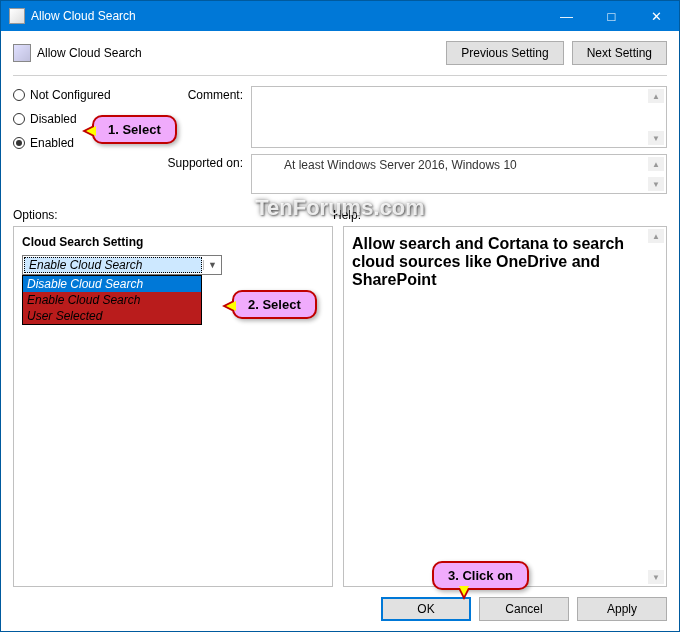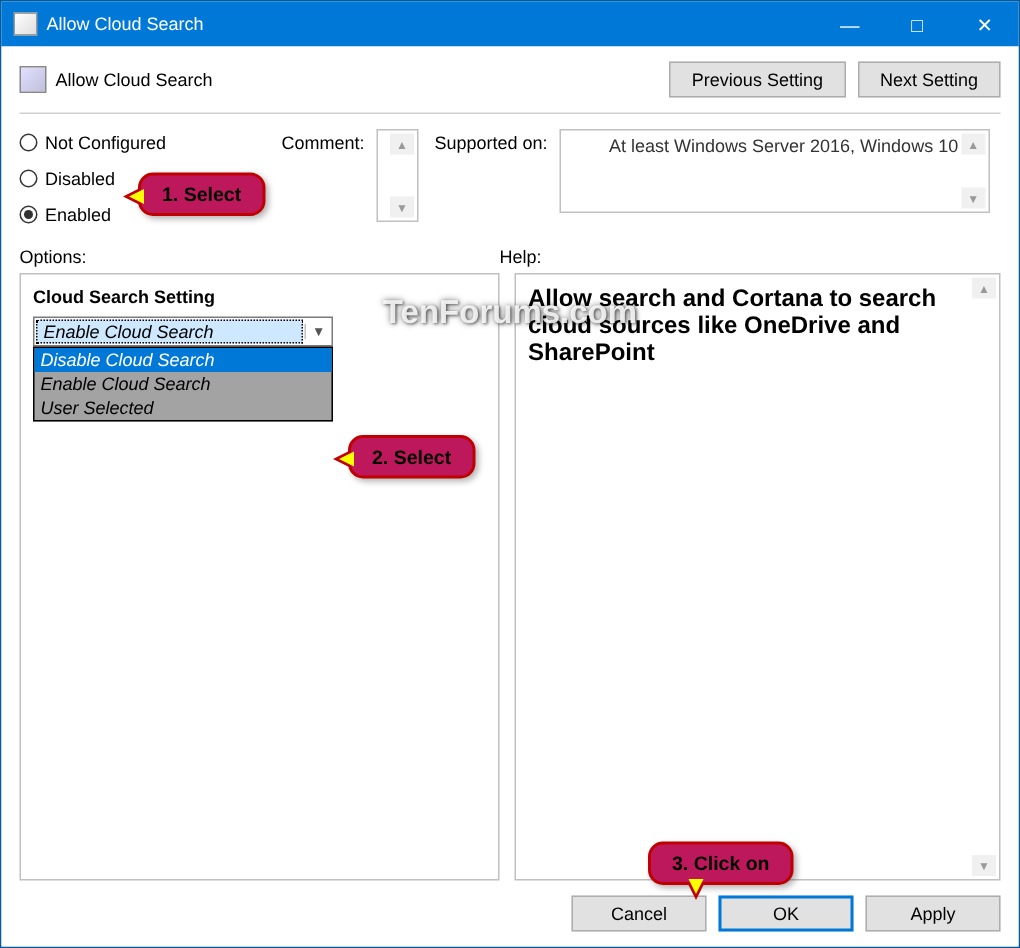--- a/index.html
+++ b/index.html
@@ -16,45 +16,45 @@
     .header-title { flex: 1; font-size: 12px; }
     .nav-btns { display: flex; gap: 8px; }
     .btn { background: #e1e1e1; border: 1px solid #adadad; padding: 4px 14px; font-size: 12px; cursor: pointer; min-width: 90px; text-align: center; }
     .btn-focus { border: 2px solid #0078d7; padding: 3px 13px; }
     .divider { border-top: 1px solid #d0d0d0; margin: 6px 0 10px 0; }
     .config-row { display: flex; margin-bottom: 4px; }
     .config-left { width: 150px; display: flex; flex-direction: column; gap: 10px; padding-top: 2px; }
     .radio-row { display: flex; align-items: center; gap: 5px; }
     .radio { width: 12px; height: 12px; border: 1px solid #333; border-radius: 50%; display: flex; align-items: center; justify-content: center; cursor: pointer; background: #fff; }
     .radio.checked::after { content: ""; width: 6px; height: 6px; background: #333; border-radius: 50%; }
-    .config-right { flex: 1; display: flex; gap: 6px; }
+    .config-right { flex: 1; display: flex; flex-direction: column; gap: 6px; }
     .labeled { display: flex; gap: 8px; }
     .labeled-label { width: 80px; text-align: right; padding-top: 2px; }
     .labeled-field { flex: 1; }
     .textarea { border: 1px solid #c0c0c0; background: #fff; position: relative; padding: 3px 20px 3px 6px; font-size: 12px; }
     .textarea .scroll { position: absolute; right: 2px; top: 2px; bottom: 2px; width: 16px; display: flex; flex-direction: column; justify-content: space-between; }
     .scroll-btn { width: 16px; height: 14px; background: #f0f0f0; display: flex; align-items: center; justify-content: center; color: #999; font-size: 8px; cursor: pointer; }
     .comment-box { height: 62px; }
-    .supported-box { height: 56px; color: #333; padding-left: 32px; }
+    .supported-box { height: 40px; color: #333; padding-left: 32px; }
     .panes-labels { display: flex; margin: 10px 0 4px 0; }
     .panes-labels .left-label { width: 320px; }
     .panes { display: flex; gap: 10px; flex: 1; min-height: 0; }
     .pane { border: 1px solid #c0c0c0; background: #fff; position: relative; overflow: visible; }
     .pane-left { width: 320px; padding: 8px; }
     .pane-right { flex: 1; padding: 8px 20px 8px 8px; position: relative; }
     .pane-right .scroll { position: absolute; right: 2px; top: 2px; bottom: 2px; width: 16px; display: flex; flex-direction: column; justify-content: space-between; }
     .dropdown-label { margin-bottom: 6px; font-weight: bold; }
     .dropdown { width: 200px; border: 1px solid #7a7a7a; background: #fff; display: flex; align-items: center; height: 20px; cursor: pointer; position: relative; font-style: italic; }
     .dropdown-text { flex: 1; padding: 0 4px; background: #cde8ff; border: 1px dotted #000; margin: 1px; }
     .dropdown-arrow { width: 18px; text-align: center; font-size: 9px; color: #555; border-left: 1px solid #c0c0c0; }
-    .dropdown-list { position: absolute; left: -1px; top: 19px; width: 200px; border: 1px solid #000; background: #a3a3a3; z-index: 10; }
+    .dropdown-list { position: absolute; left: -1px; top: 19px; width: 180px; border: 1px solid #000; background: #b91c1c; z-index: 10; }
     .dropdown-item { padding: 1px 4px; cursor: pointer; }
     .dropdown-item.sel { background: #0078d7; color: #fff; }
     .button-row { display: flex; justify-content: flex-end; gap: 8px; padding: 10px 0 0 0; }
-    .callout { position: absolute; background: #be185d; border: 2px solid #c00000; border-radius: 10px; padding: 5px 14px; font-weight: bold; font-size: 13px; color: #000; box-shadow: 2px 2px 4px rgba(0,0,0,0.3); z-index: 100; white-space: nowrap; }
+    .callout { position: absolute; background: #f0abfc; border: 2px solid #c00000; border-radius: 10px; padding: 5px 14px; font-weight: bold; font-size: 13px; color: #000; box-shadow: 2px 2px 4px rgba(0,0,0,0.3); z-index: 100; white-space: nowrap; }
     .callout::before { content: ""; position: absolute; width: 0; height: 0; }
     .callout.c1 { top: 115px; left: 92px; }
     .callout.c1::before { left: -12px; top: 8px; border-top: 6px solid transparent; border-bottom: 6px solid transparent; border-right: 12px solid #c00000; }
     .callout.c1::after { content: ""; position: absolute; left: -8px; top: 9px; border-top: 5px solid transparent; border-bottom: 5px solid transparent; border-right: 10px solid #ffff00; }
     .callout.c2 { top: 290px; left: 232px; }
     .callout.c2::before { left: -12px; top: 8px; border-top: 6px solid transparent; border-bottom: 6px solid transparent; border-right: 12px solid #c00000; }
     .callout.c2::after { content: ""; position: absolute; left: -8px; top: 9px; border-top: 5px solid transparent; border-bottom: 5px solid transparent; border-right: 10px solid #ffff00; }
     .callout.c3 { bottom: 42px; left: 432px; }
     .callout.c3::before { left: 24px; bottom: -12px; border-left: 6px solid transparent; border-right: 6px solid transparent; border-top: 12px solid #c00000; }
     .callout.c3::after { content: ""; position: absolute; left: 25px; bottom: -8px; border-left: 5px solid transparent; border-right: 5px solid transparent; border-top: 10px solid #ffff00; }
@@ -149,22 +149,22 @@
       <div class="pane pane-right">
         <div class="help-text">Allow search and Cortana to search cloud sources like OneDrive and SharePoint</div>
         <div class="scroll">
           <div class="scroll-btn">▲</div>
           <div class="scroll-btn">▼</div>
         </div>
       </div>
     </div>
 
     <div class="button-row">
+      <div class="btn btn-focus">OK</div>
       <div class="btn">Cancel</div>
-      <div class="btn btn-focus">OK</div>
       <div class="btn">Apply</div>
     </div>
   </div>
 </div>
 
 <div class="callout c1">1. Select</div>
 <div class="callout c2">2. Select</div>
 <div class="callout c3">3. Click on</div>
 <div class="watermark">TenForums.com</div>
 

